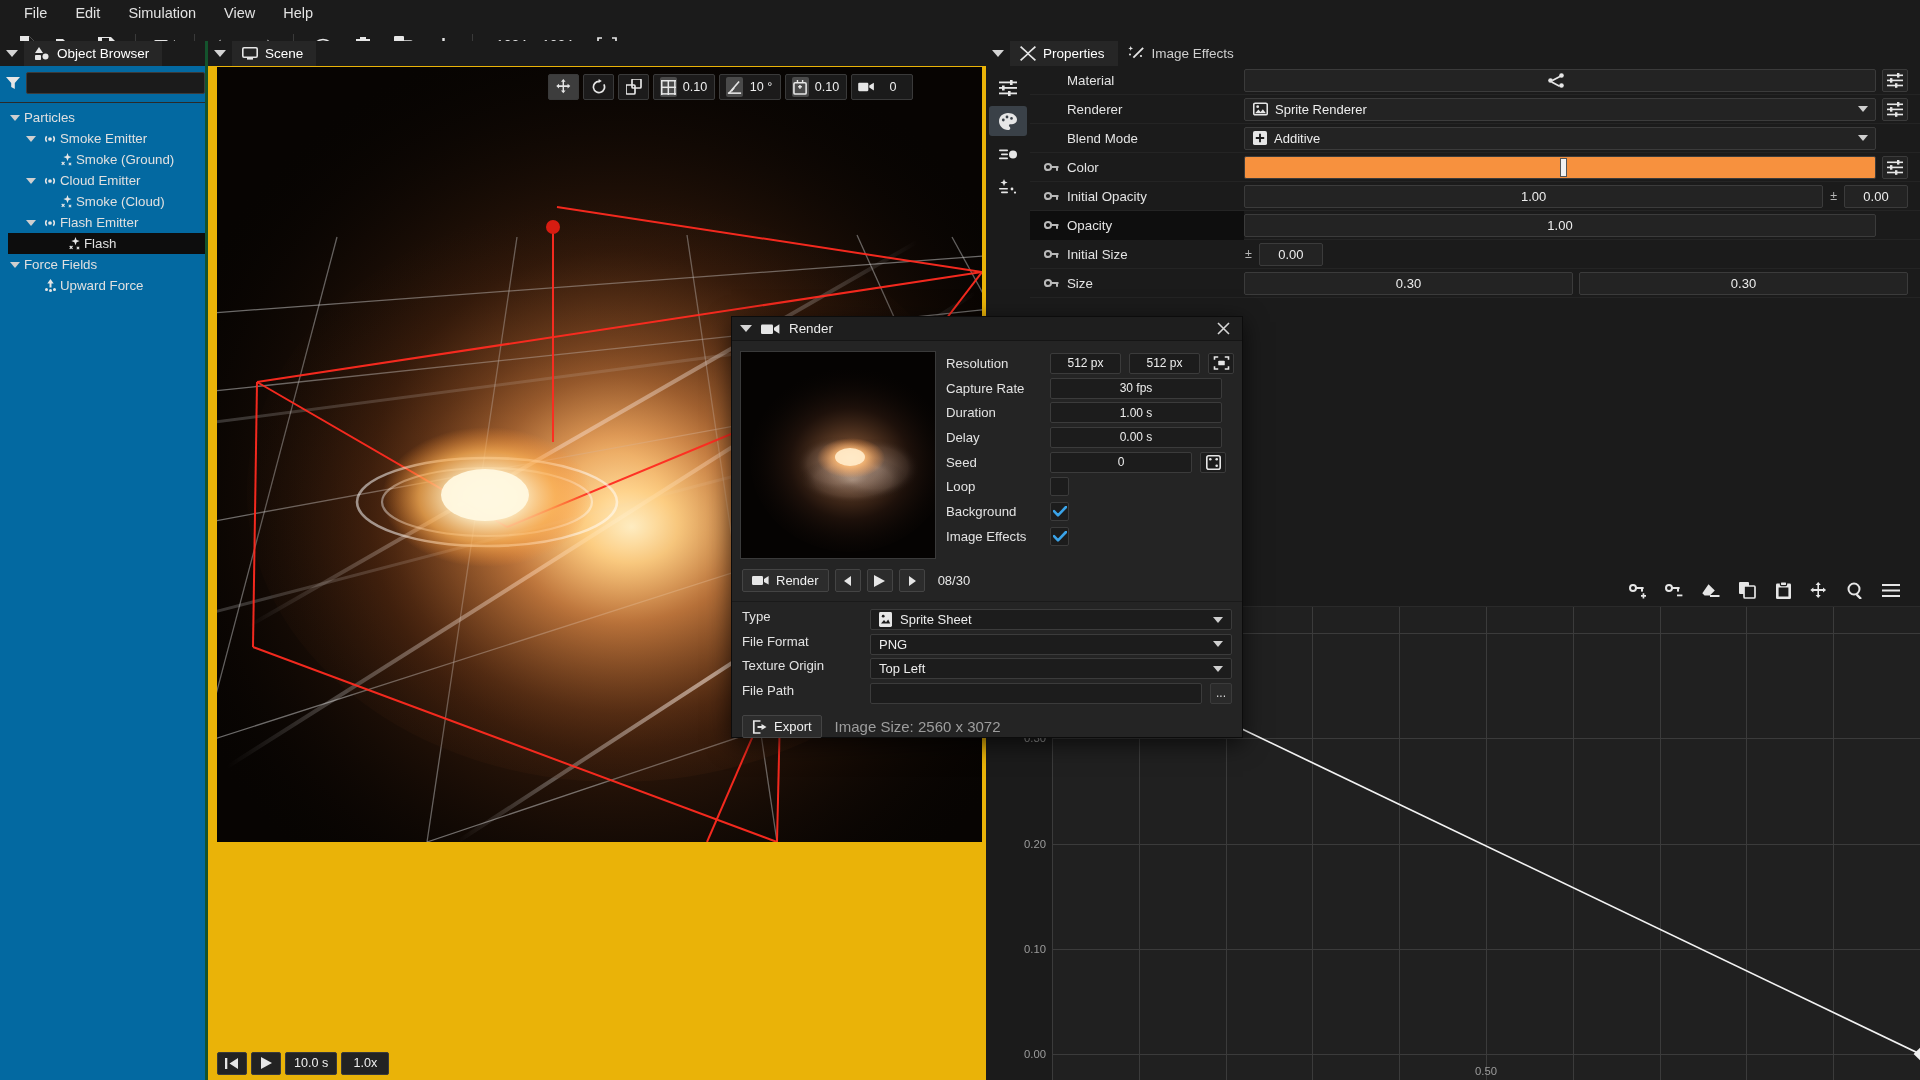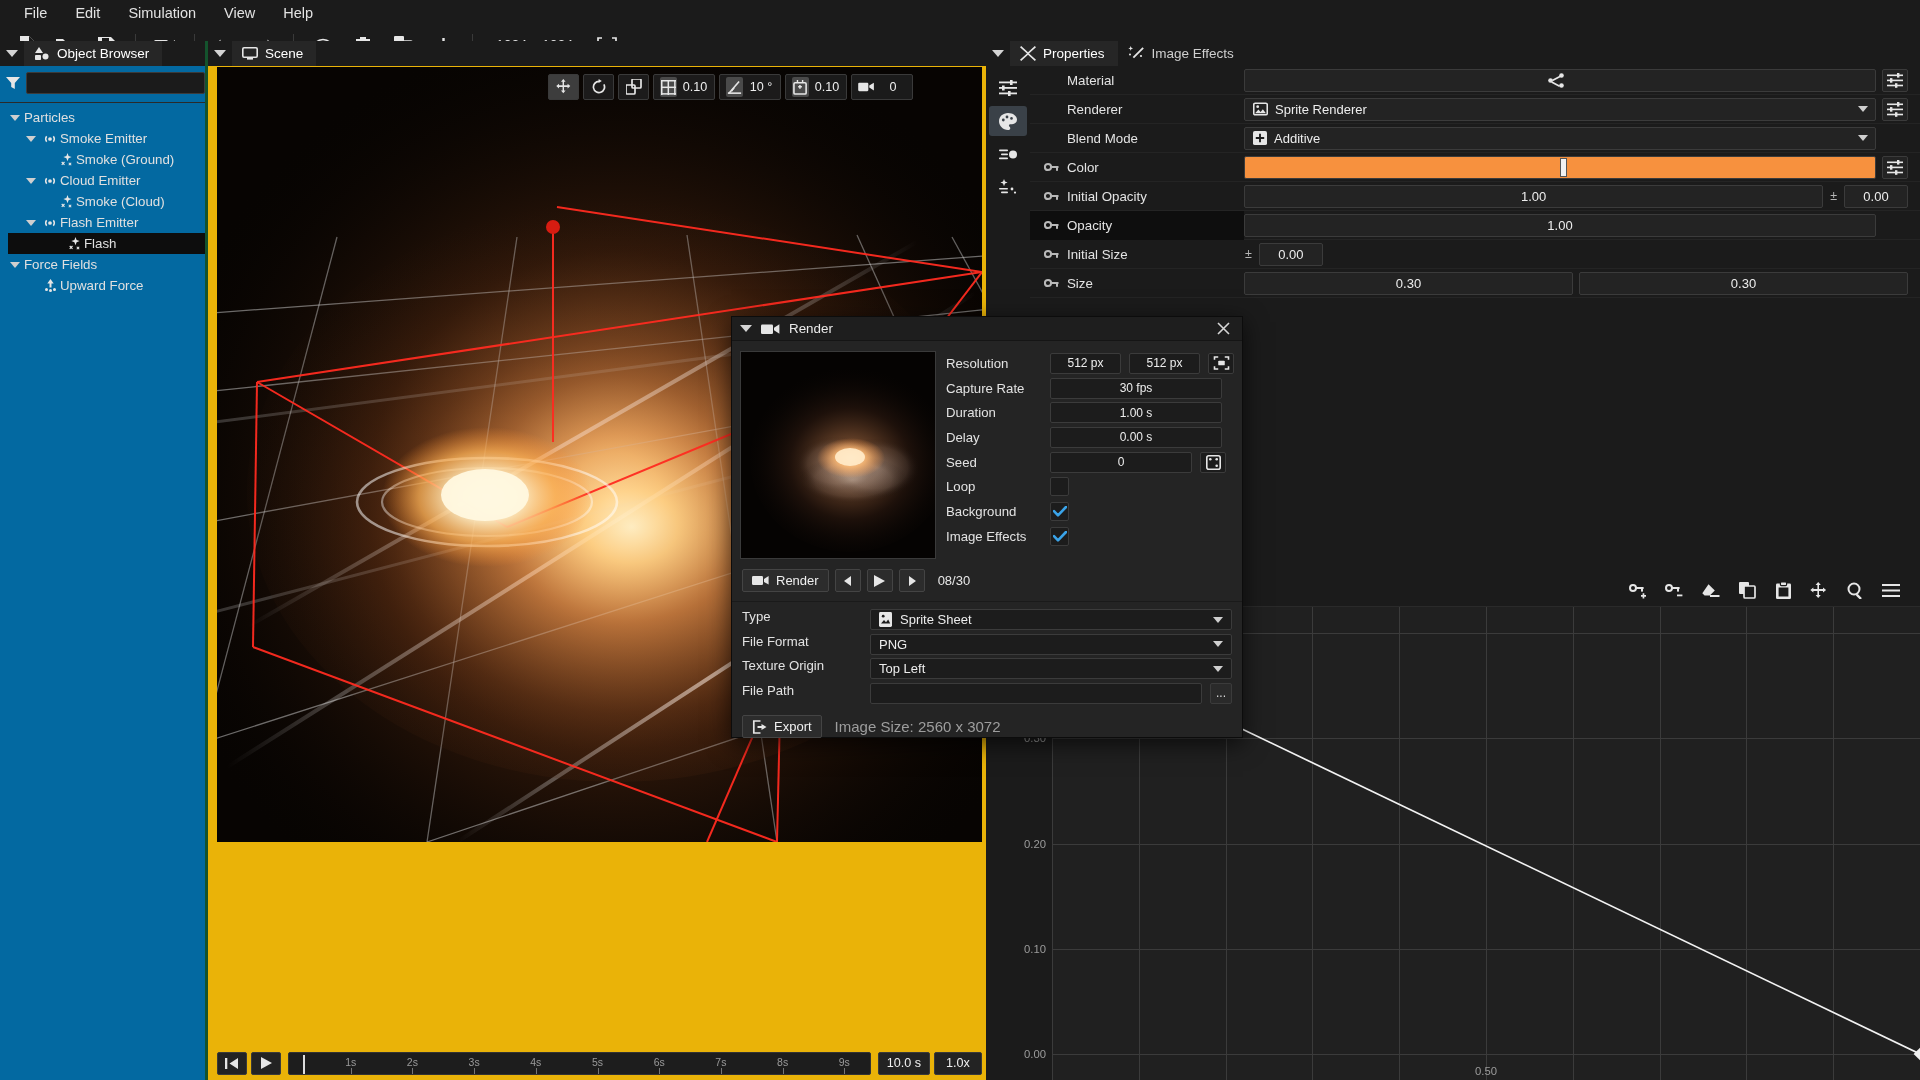--- a/index.html
+++ b/index.html
@@ -661,41 +661,20 @@
       <div class="tl-btn">
         <svg width="14" height="11" viewBox="0 0 14 11">
             <path class="ico" d="M0 0h2.3v11H0zM13 0v11L4.5 5.5z"></path>
           </svg>
       </div>
       <div class="tl-btn">
         <svg width="11" height="12" viewBox="0 0 11 12">
             <path class="ico" d="M0 0l11 6L0 12z"></path>
           </svg>
       </div>
-      <div class="tl-track" id="tl-track">
-          <div class="tick-label" style="left: 61.7px;">1s</div>
-          <div class="tick-mark" style="left: 61.7px;"></div>
-          <div class="tick-label" style="left: 123.4px;">2s</div>
-          <div class="tick-mark" style="left: 123.4px;"></div>
-          <div class="tick-label" style="left: 185.1px;">3s</div>
-          <div class="tick-mark" style="left: 185.1px;"></div>
-          <div class="tick-label" style="left: 246.8px;">4s</div>
-          <div class="tick-mark" style="left: 246.8px;"></div>
-          <div class="tick-label" style="left: 308.5px;">5s</div>
-          <div class="tick-mark" style="left: 308.5px;"></div>
-          <div class="tick-label" style="left: 370.2px;">6s</div>
-          <div class="tick-mark" style="left: 370.2px;"></div>
-          <div class="tick-label" style="left: 431.9px;">7s</div>
-          <div class="tick-mark" style="left: 431.9px;"></div>
-          <div class="tick-label" style="left: 493.6px;">8s</div>
-          <div class="tick-mark" style="left: 493.6px;"></div>
-          <div class="tick-label" style="left: 555.3px;">9s</div>
-          <div class="tick-mark" style="left: 555.3px;"></div>
-          <div class="playhead" style="left: 13.574px;"></div>
-        </div>
       <div class="tl-num">10.0 s</div>
       <div class="tl-num">1.0x</div>
     </div>
   </div>
 
   <div class="right-panel">
     <div class="panel-header">
       <div class="panel-caret">
           <div class="caret-dn"></div>
         </div>

